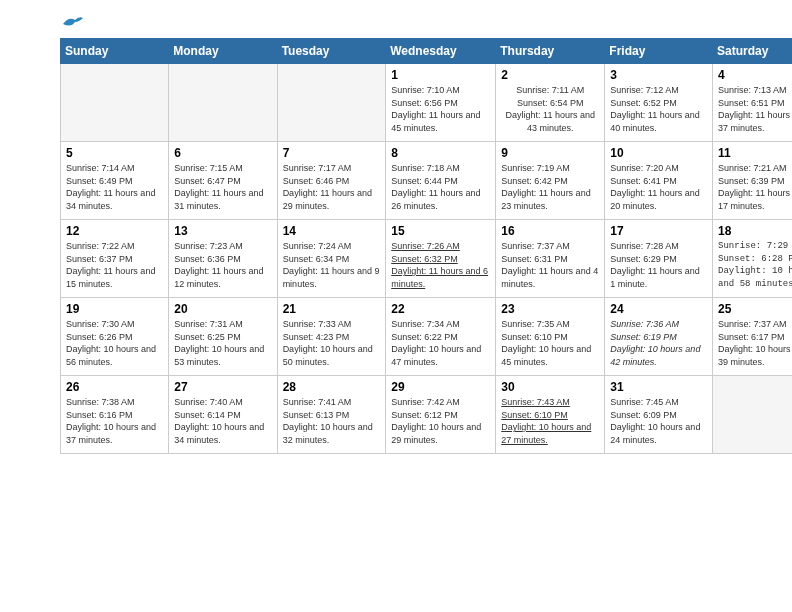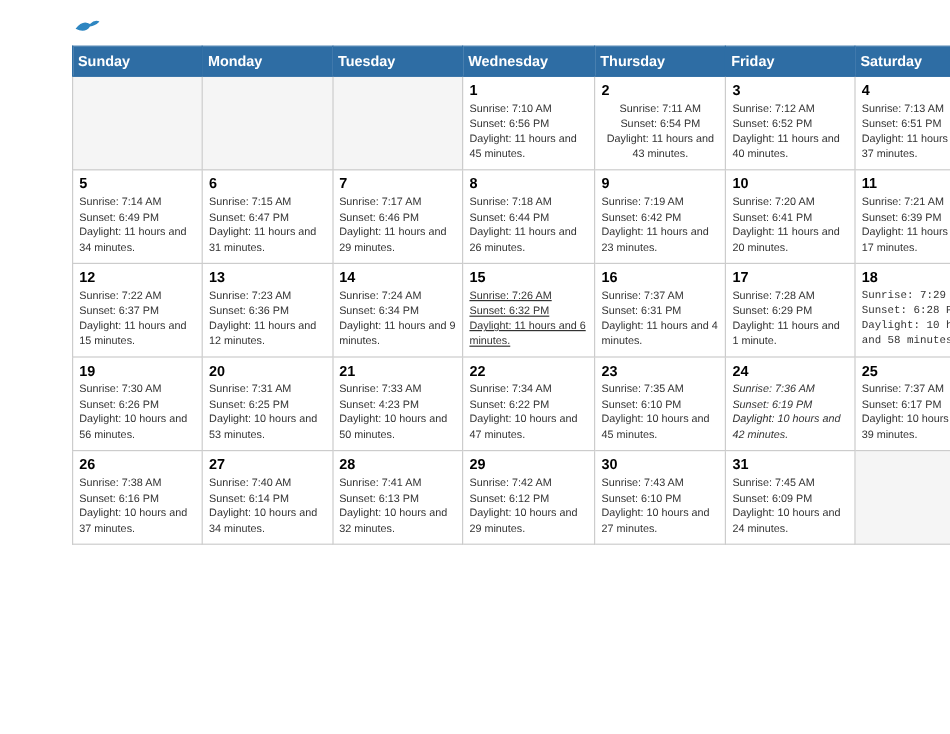--- a/index.html
+++ b/index.html
@@ -296,21 +296,21 @@
 Daylight: 10 hours and 32 minutes.</div>
           </td>
           <td>
             <span class="day-num">29</span>
             <div class="day-info" style="white-space: pre-line;">Sunrise: 7:42 AM
 Sunset: 6:12 PM
 Daylight: 10 hours and 29 minutes.</div>
           </td>
           <td>
             <span class="day-num">30</span>
-            <div class="day-info" style="white-space: pre-line;">Sunrise: 7:43 AM
+            <div class="day-info" style="white-space: pre-line; text-decoration: underline;">Sunrise: 7:43 AM
 Sunset: 6:10 PM
 Daylight: 10 hours and 27 minutes.</div>
           </td>
           <td>
             <span class="day-num">31</span>
             <div class="day-info" style="white-space: pre-line;">Sunrise: 7:45 AM
 Sunset: 6:09 PM
 Daylight: 10 hours and 24 minutes.</div>
           </td>
           <td class="empty"></td>

